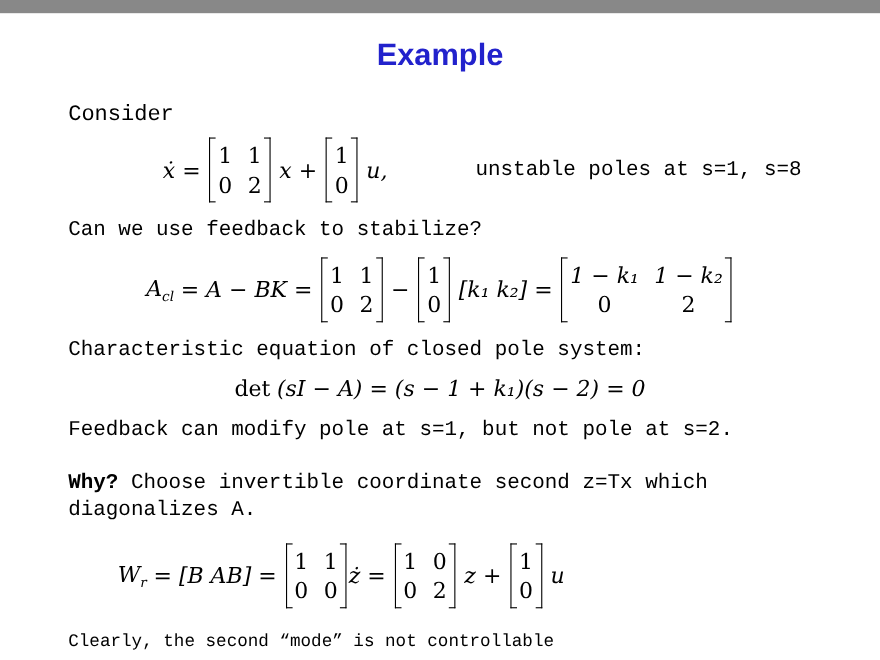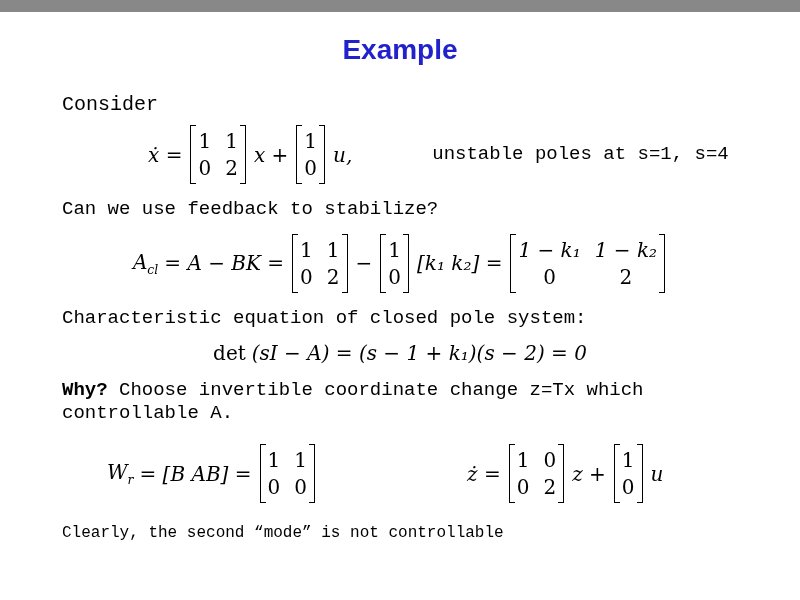--- a/index.html
+++ b/index.html
@@ -60,21 +60,21 @@
 
   
   .row-consider { font-size:20px; margin-bottom:8px; }
   .row-eq1 { display:flex; align-items:center; gap:80px; margin:0 0 14px 86px; }
   .row-q { display:flex; align-items:center; gap:88px; margin-bottom:12px; }
   .row-eq3 { display:flex; justify-content:center; align-items:center; margin-bottom:14px; }
   .row-charlabel { margin-bottom:10px; }
   .row-eq4 { display:flex; justify-content:center; align-items:flex-start; margin-bottom:14px; }
   .row-fbnote { margin-bottom:26px; }
   .row-why { margin-bottom:18px; }
-  .row-eq5 { display:flex; align-items:flex-end; gap:150px; margin:0 0 20px 45px; }
+  .row-eq5 { display:flex; align-items:flex-end; margin:0 0 20px 45px; }
   .row-clearly { font-size:16px; }
 </style>
 </head>
 <body>
 
 <div class="slide" style="background: rgb(255, 255, 255); color: rgb(0, 0, 0);">
 
   <h1 class="title" style="color: rgb(34, 34, 204);">Example</h1>
 
   <div class="row row-consider text">
@@ -90,21 +90,21 @@
         <span>0</span>
         <span>2</span>
       </span>
       <span class="mi">x +</span>
       <span class="bmatrix cols1">
         <span>1</span>
         <span>0</span>
       </span>
       <span class="mi">u,</span>
     </span>
-    <span class="text">unstable poles at s=1, s=4</span>
+    <span class="text">unstable poles at s=1, s=8</span>
   </div>
 
   <div class="row row-q">
     <span class="text">Can we use feedback to stabilize?</span>
   </div>
 
   <div class="row row-eq3">
     <span class="math">
       <span class="mi"><span>A</span><sub>cl</sub></span>
       <span class="mi">= A − BK =</span>
@@ -133,23 +133,26 @@
     <span>Characteristic equation of closed pole system:</span>
   </div>
 
   <div class="row row-eq4">
     <span class="math">
       <span>det</span>
         <span class="mi">(sI − A) = (s − 1 + k₁)(s − 2) = 0</span>
     </span>
   </div>
 
+  <div class="row row-fbnote text">
+    <span>Feedback can modify pole at s=1, but not pole at s=2.</span>
+  </div>
 
   <div class="row row-why text">
-    <b>Why?</b><span> Choose invertible coordinate change z=Tx which controllable A.</span>
+    <b>Why?</b><span> Choose invertible coordinate second z=Tx which diagonalizes A.</span>
   </div>
 
   <div class="row row-eq5">
     <span class="math">
       <span class="mi"><span>W</span><sub>r</sub></span>
       <span class="mi">= [B AB] =</span>
       <span class="bmatrix cols2">
         <span>1</span>
         <span>1</span>
         <span>0</span>

